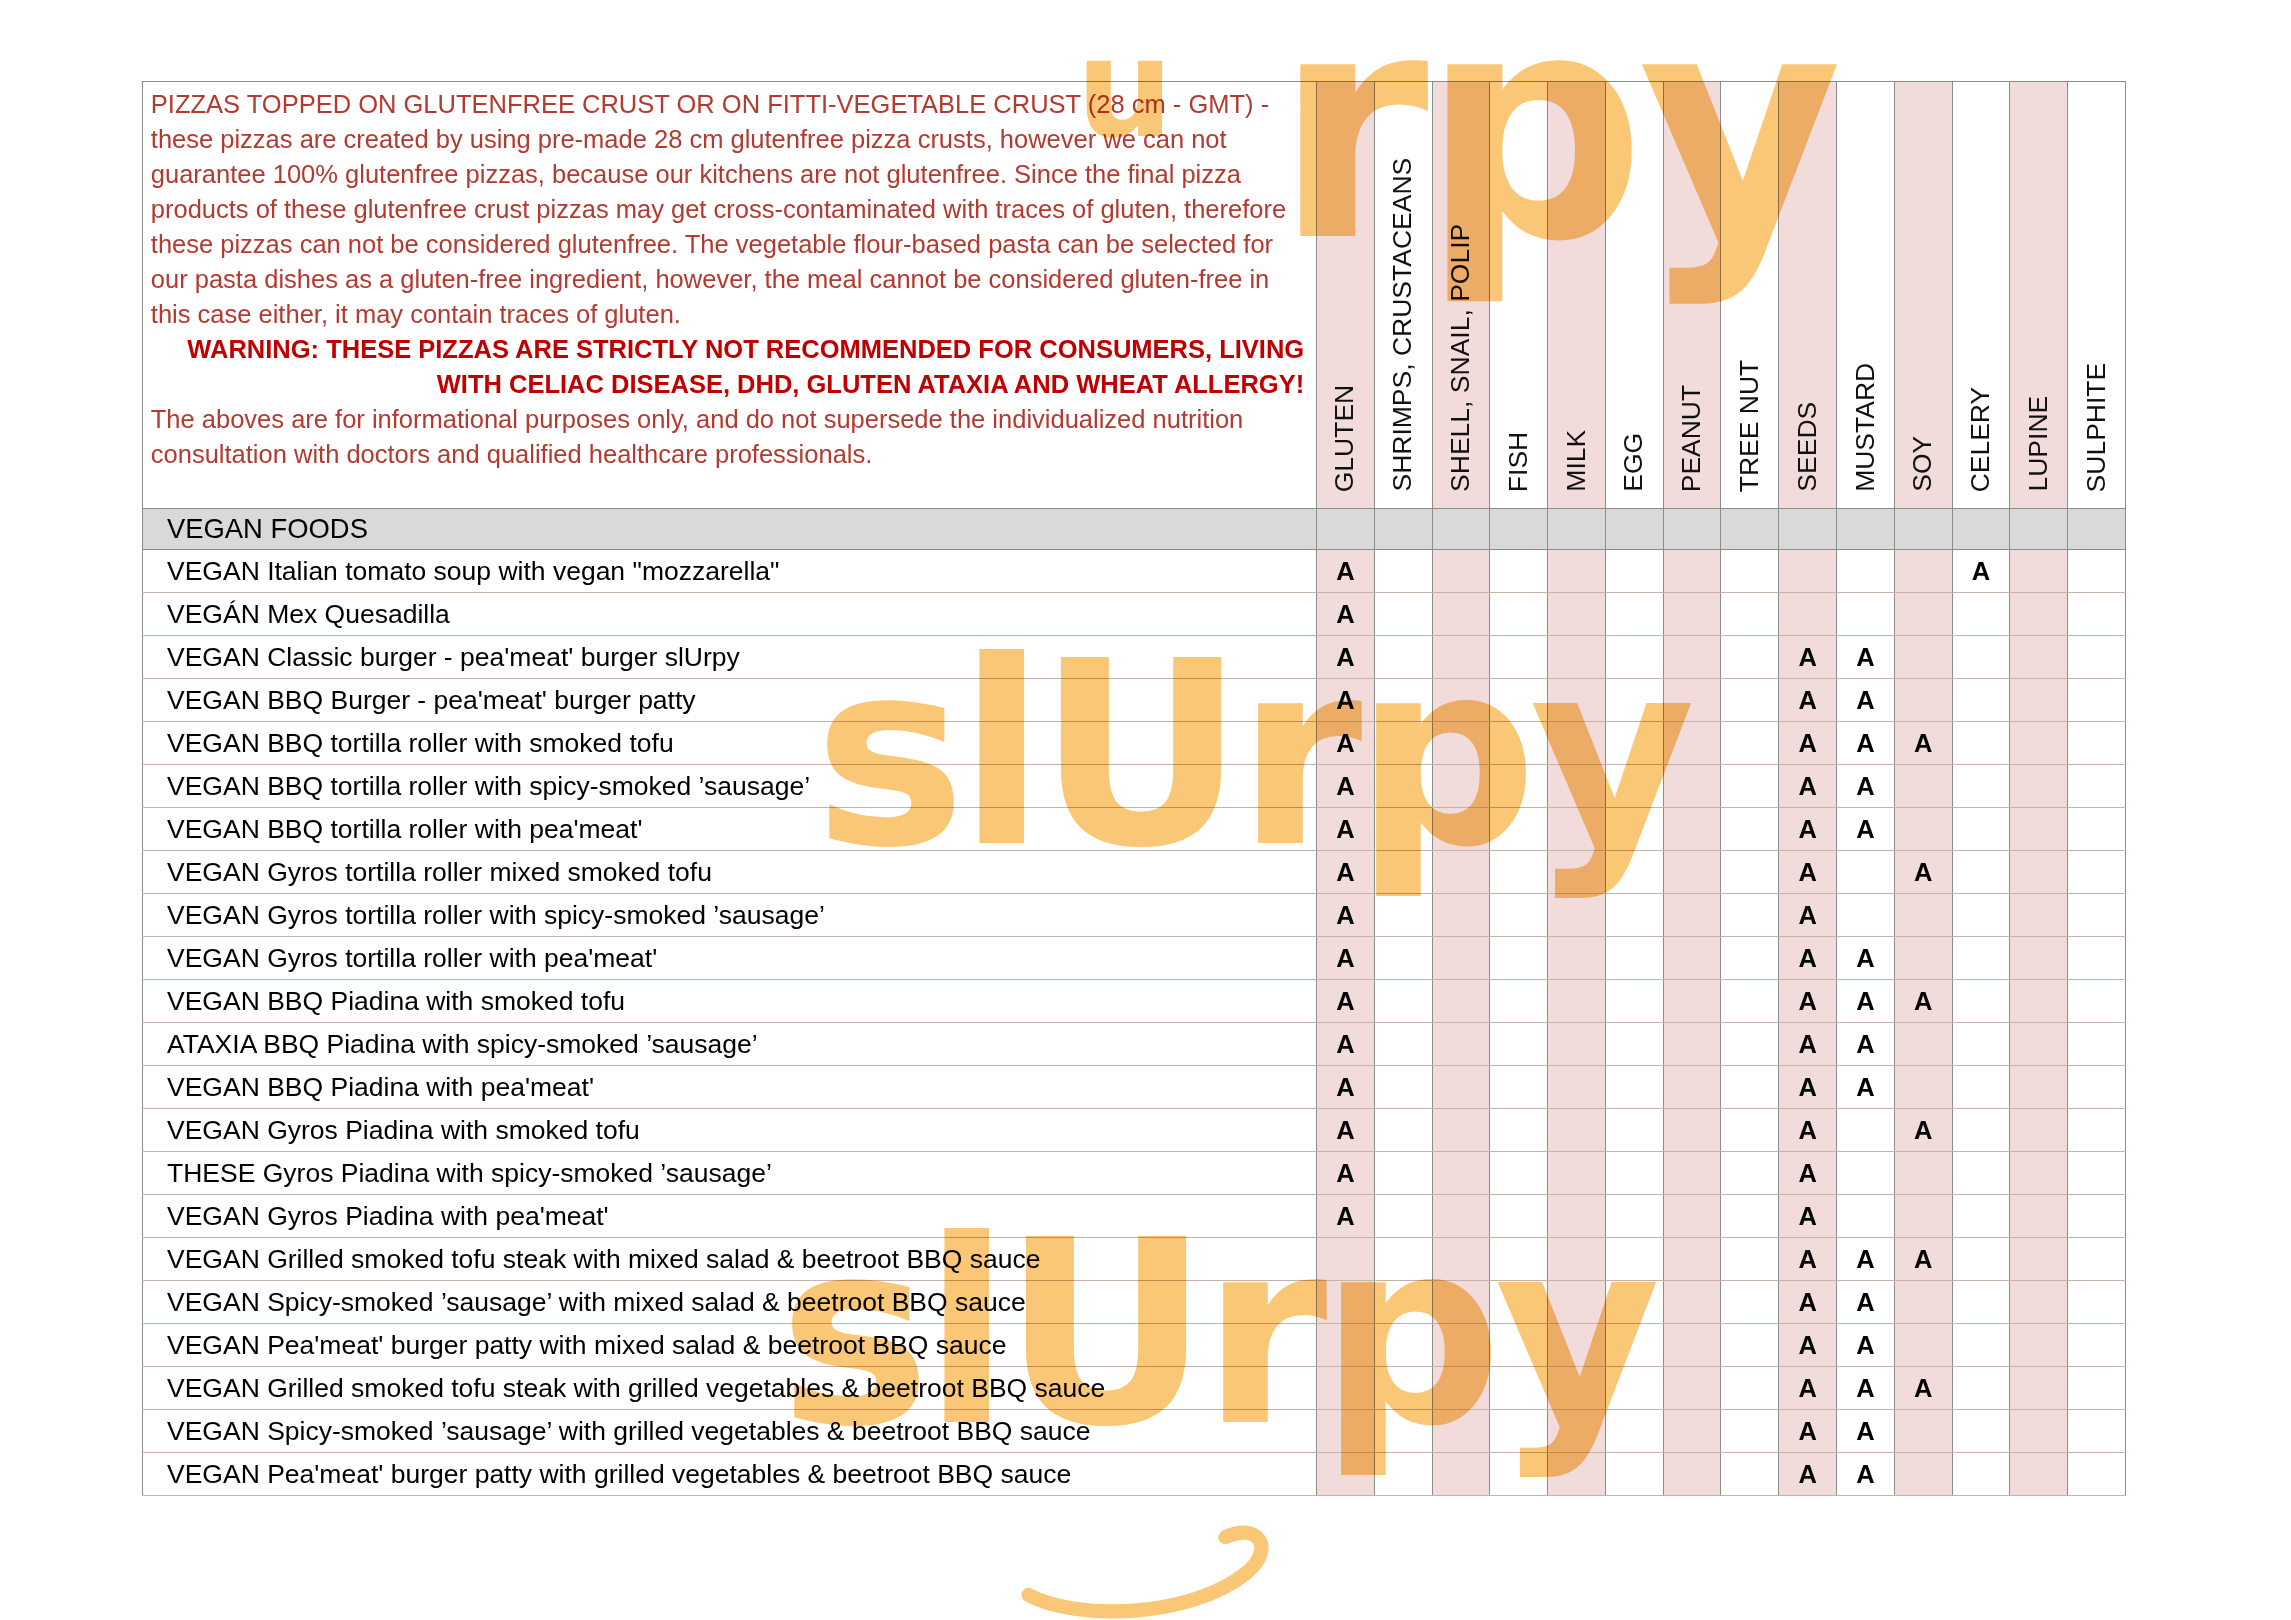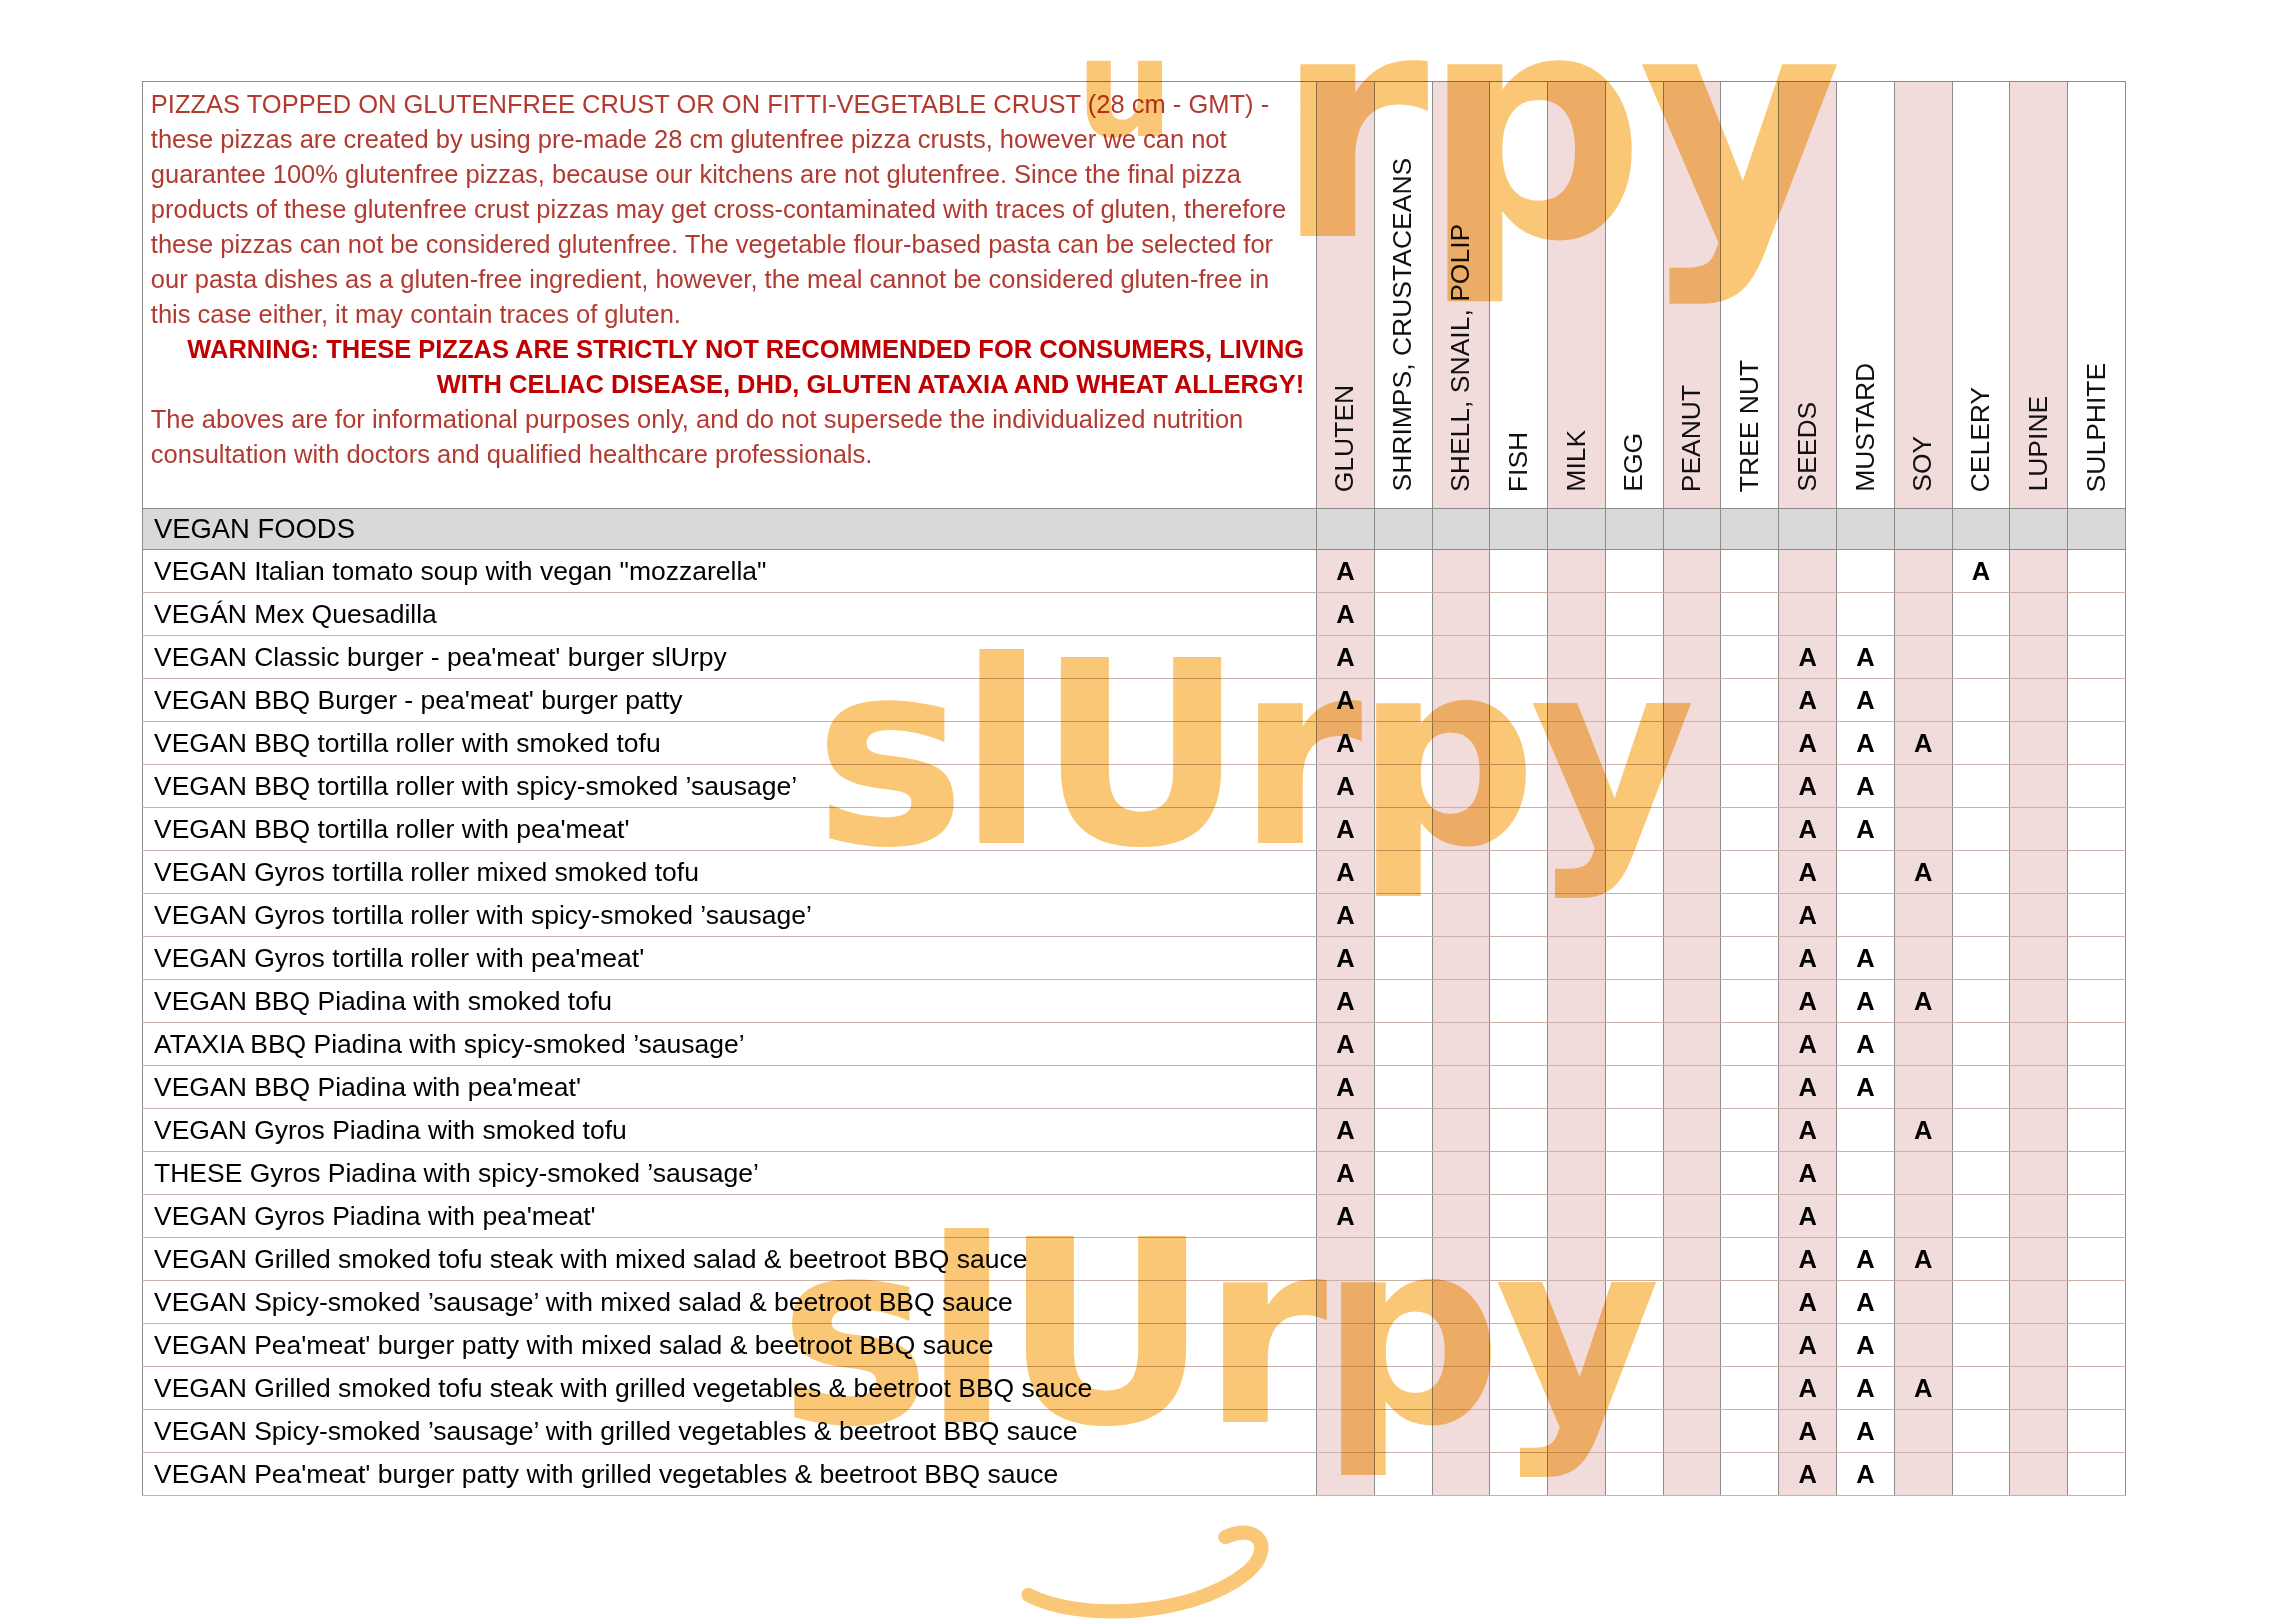--- a/index.html
+++ b/index.html
@@ -72,21 +72,21 @@
   .pink  { background: var(--pink-col, #F2DCDB); }
   .white { background: #ffffff; }
 
   
   tr.section-row td {
     height: 41px;
     background: var(--section-gray, #D9D9D9);
   }
   td.desc {
     text-align: left;
-    padding-left: 11px;
+    padding-left: 24px;
     font-size: 26.5px;
     color: #000000;
     white-space: nowrap;
     overflow: hidden;
   }
   tr.section-row td.desc { font-size: 27.4px; }
 
   
   tr.item-row td {
     height: 43px;

